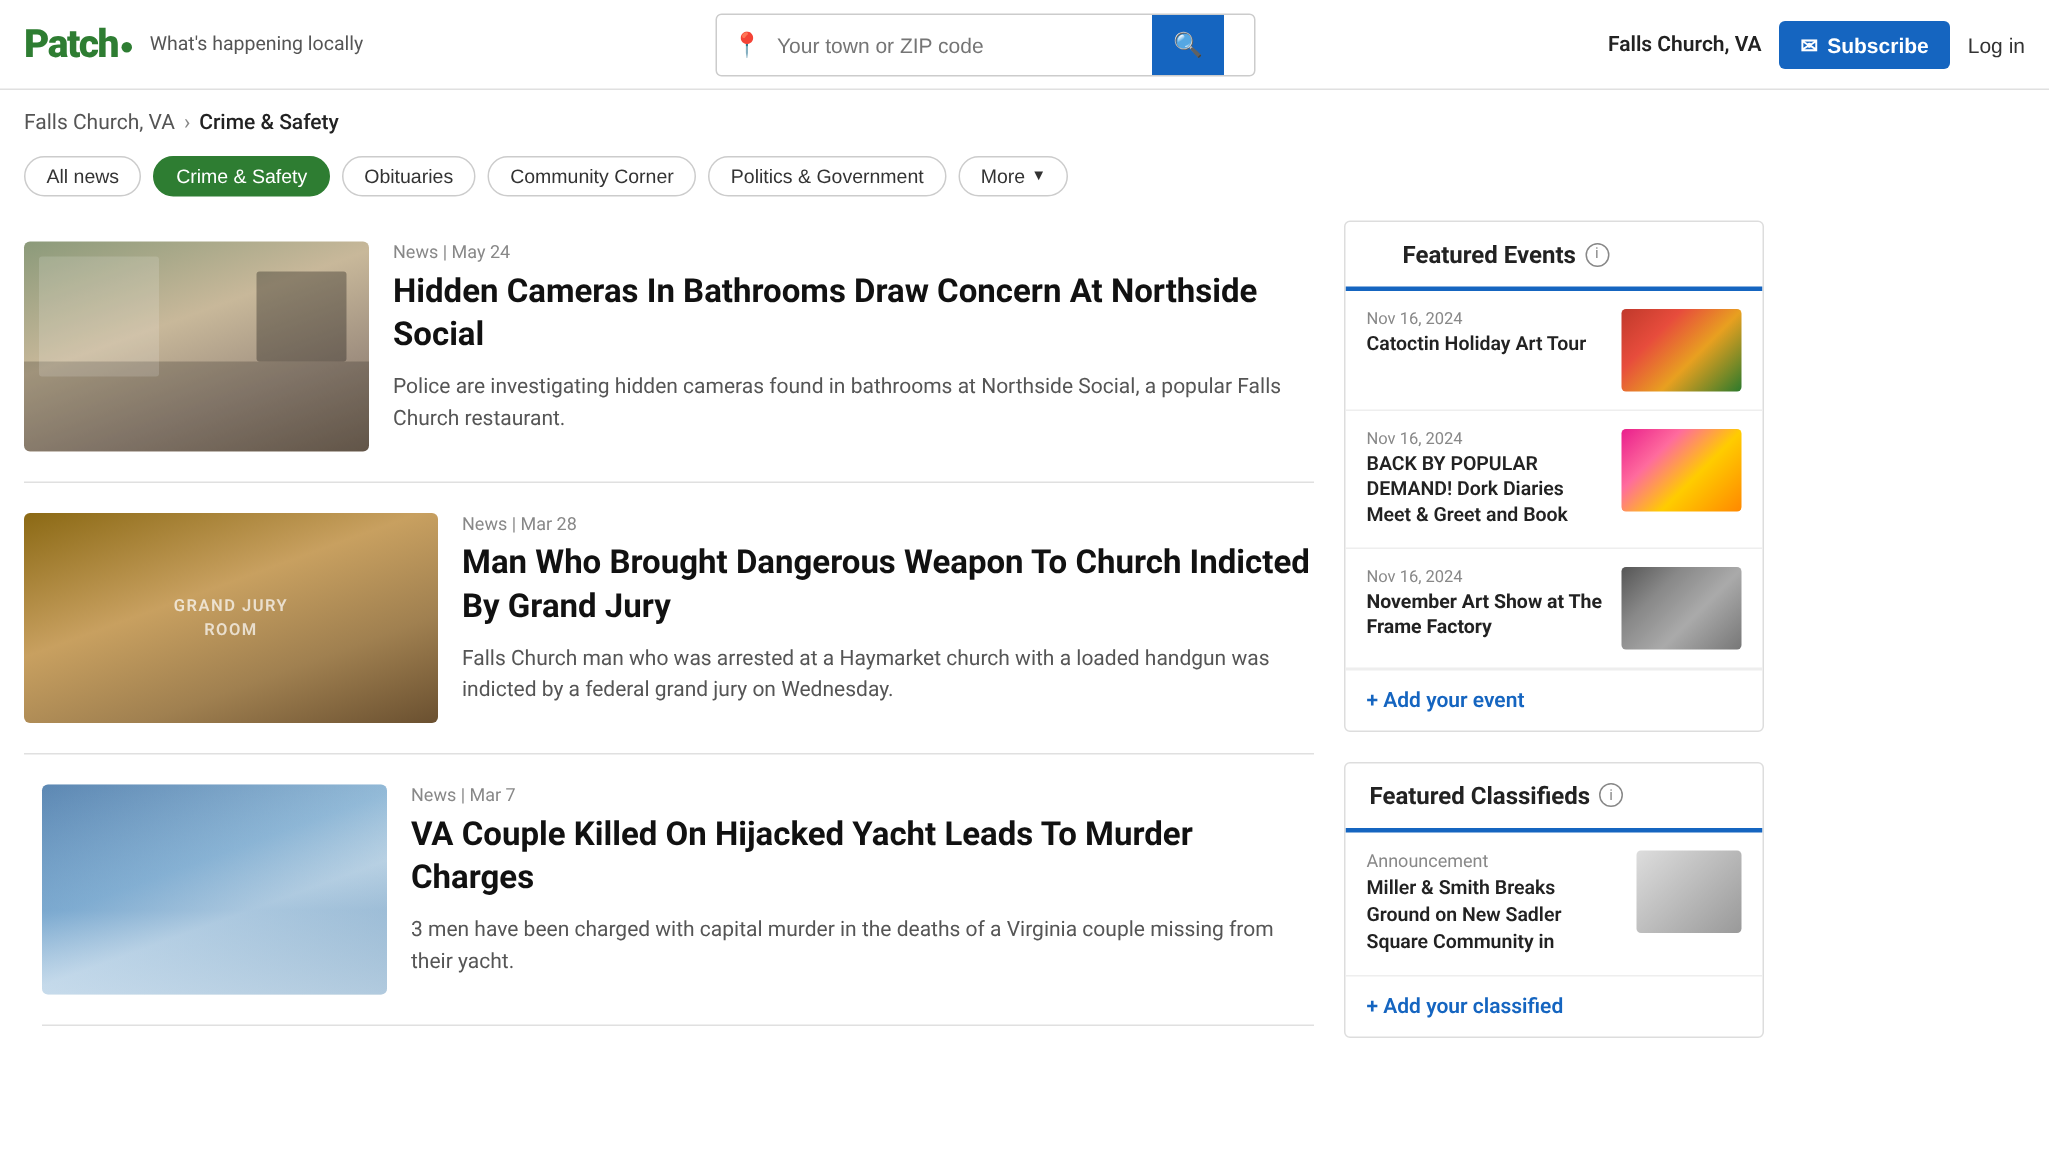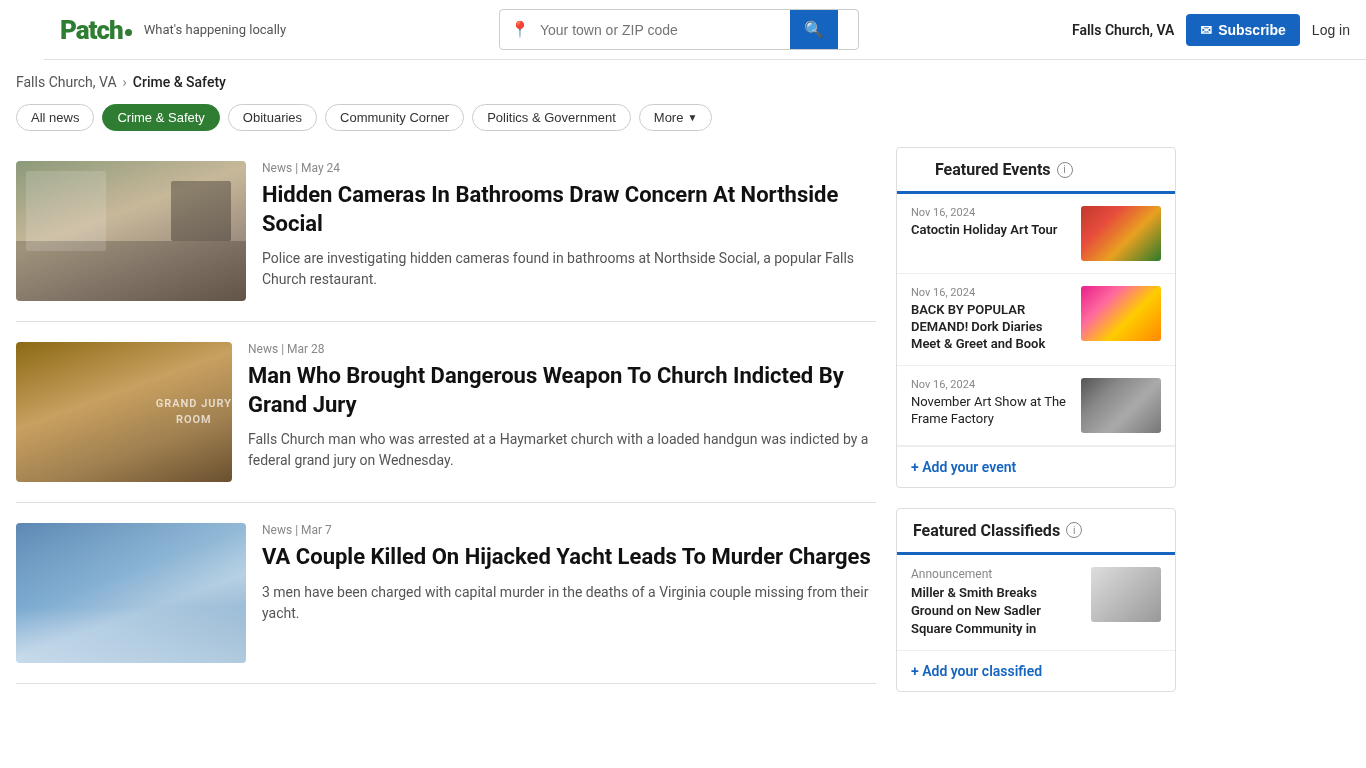--- a/index.html
+++ b/index.html
@@ -20,21 +20,21 @@
       align-items: center;
       border: 1.5px solid #ccc;
       border-radius: 4px;
       overflow: hidden;
       width: 340px;
     }
   </style>
 </head>
 <body>
 
-<header style="display:flex;align-items:center;padding:0 16px;height:60px;border-bottom:1.5px solid #e0e0e0;background:#fff;gap:16px;margin-left:44px;">
+<header style="display:flex;align-items:center;padding:0 16px;height:60px;border-bottom:1.5px solid #e0e0e0;background:#fff;gap:16px;">
   <div class="logo-area">
     <span style="font-size:26px;font-weight:900;color:#2e7d32;letter-spacing:-1px;cursor:pointer;">
       Patch<span style="display:inline-block;width:7px;height:7px;background:#2e7d32;border-radius:50%;margin-left:2px;vertical-align:super;font-size:0;">&nbsp;</span>
     </span>
     <span style="font-size:13px;color:#555;margin-left:4px;">What's happening locally</span>
   </div>
   <div class="search-area" style="flex:1;display:flex;justify-content:center;">
     <div class="search-box" style="display:flex;align-items:center;border:1.5px solid #ccc;border-radius:4px;overflow:hidden;width:360px;">
       <span style="padding:8px 10px;color:#888;font-size:16px;">📍</span>
       <input type="text" style="border: none; outline: none; font-size: 14px; color: rgb(136, 136, 136); width: 250px; padding: 8px 0px; background: transparent;" placeholder="Your town or ZIP code">
@@ -85,35 +85,35 @@
           <span>News</span>
           <span> | </span>
           <span>May 24</span>
         </div>
         <h2 style="font-size:22px;font-weight:700;color:#111;line-height:1.3;margin-bottom:10px;cursor:pointer;">Hidden Cameras In Bathrooms Draw Concern At Northside Social</h2>
         <p style="font-size:14px;color:#555;line-height:1.5;">Police are investigating hidden cameras found in bathrooms at Northside Social, a popular Falls Church restaurant.</p>
       </div>
     </div>
 
     <div style="display:flex;gap:16px;padding:20px 0;border-bottom:1px solid #e0e0e0;align-items:flex-start;">
-      <div style="width:216px;height:140px;flex-shrink:0;border-radius:4px;overflow:hidden;cursor:pointer;background:linear-gradient(160deg,#8B6914 0%,#c8a060 40%,#a08050 70%,#6a5030 100%);display:flex;align-items:center;justify-content:flex-end;">
+      <div style="width:276px;height:140px;flex-shrink:0;border-radius:4px;overflow:hidden;cursor:pointer;background:linear-gradient(160deg,#8B6914 0%,#c8a060 40%,#a08050 70%,#6a5030 100%);display:flex;align-items:center;justify-content:center;">
         <span style="color:rgba(255,255,255,0.7);font-size:11px;font-weight:600;letter-spacing:1px;text-align:center;line-height:1.5;">GRAND JURY<br>ROOM</span>
       </div>
       <div style="flex:1;">
         <div style="font-size:12px;color:#888;margin-bottom:6px;">
           <span>News</span>
           <span> | </span>
           <span>Mar 28</span>
         </div>
         <h2 style="font-size:22px;font-weight:700;color:#111;line-height:1.3;margin-bottom:10px;cursor:pointer;">Man Who Brought Dangerous Weapon To Church Indicted By Grand Jury</h2>
         <p style="font-size:14px;color:#555;line-height:1.5;">Falls Church man who was arrested at a Haymarket church with a loaded handgun was indicted by a federal grand jury on Wednesday.</p>
       </div>
     </div>
 
-    <div style="display:flex;gap:16px;padding:20px 0;border-bottom:1px solid #e0e0e0;align-items:flex-start;">
+    <div style="display:flex;gap:16px;padding:20px 0;border-bottom:1px solid #e0e0e0;align-items:flex-start;margin-left:12px;">
       <div style="width:230px;height:140px;flex-shrink:0;border-radius:4px;overflow:hidden;cursor:pointer;background:linear-gradient(160deg,#4a7aaa 0%,#89b4d4 40%,#c8dce8 60%,#9ab8cc 100%);">
         <div style="width:100%;height:100%;background:linear-gradient(180deg,rgba(255,255,255,0.1) 0%,rgba(100,150,200,0.3) 60%,rgba(200,220,240,0.5) 100%);"></div>
       </div>
       <div style="flex:1;">
         <div style="font-size:12px;color:#888;margin-bottom:6px;">
           <span>News</span>
           <span> | </span>
           <span>Mar 7</span>
         </div>
         <h2 style="font-size:22px;font-weight:700;color:#111;line-height:1.3;margin-bottom:10px;cursor:pointer;">VA Couple Killed On Hijacked Yacht Leads To Murder Charges</h2>
@@ -143,21 +143,21 @@
         <div style="flex:1;">
           <div style="font-size:11px;color:#888;margin-bottom:3px;">Nov 16, 2024</div>
           <div style="font-size:13px;font-weight:600;color:#222;line-height:1.3;cursor:pointer;">BACK BY POPULAR DEMAND! Dork Diaries Meet &amp; Greet and Book</div>
         </div>
         <div style="width:80px;height:55px;flex-shrink:0;border-radius:3px;background:linear-gradient(135deg,#e91e8c 0%,#ff6b9d 30%,#ffcc00 60%,#ff8800 100%);cursor:pointer;"></div>
       </div>
 
       <div style="display:flex;gap:10px;padding:12px 14px;border-bottom:1px solid #eee;align-items:flex-start;">
         <div style="flex:1;">
           <div style="font-size:11px;color:#888;margin-bottom:3px;">Nov 16, 2024</div>
-          <div style="font-size:13px;font-weight:400;color:#222;line-height:1.3;cursor:pointer;">November Art Show at The Frame Factory</div>
+          <div style="font-size:13px;font-weight:700;color:#222;line-height:1.3;cursor:pointer;">November Art Show at The Frame Factory</div>
         </div>
         <div style="width:80px;height:55px;flex-shrink:0;border-radius:3px;background:linear-gradient(135deg,#555 0%,#888 30%,#aaa 60%,#777 100%);cursor:pointer;"></div>
       </div>
 
       <a href="#" style="display:block;padding:12px 14px;color:#1565c0;font-size:14px;font-weight:600;text-decoration:none;cursor:pointer;border-top:1px solid #eee;">+ Add your event</a>
     </div>
 
     <div style="border:1px solid #ddd;border-radius:4px;overflow:hidden;margin-bottom:20px;">
       <div style="padding:12px 16px;border-bottom:3px solid #1565c0;display:flex;align-items:center;gap:6px;">
         <span style="font-size:16px;font-weight:700;color:#222;">Featured Classifieds</span>

